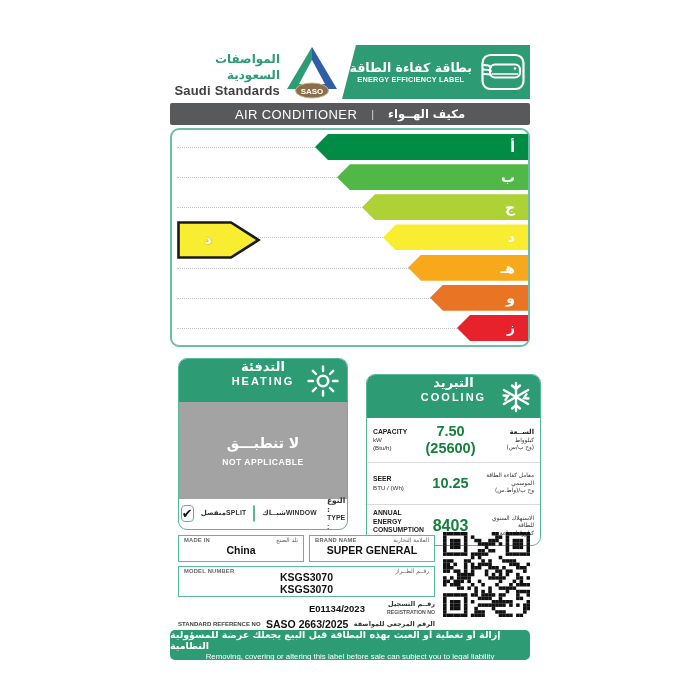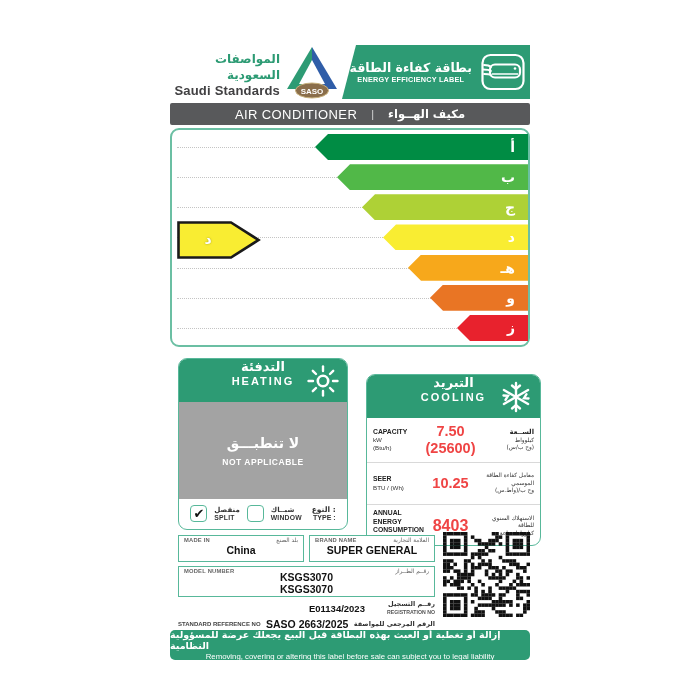--- a/index.html
+++ b/index.html
@@ -52,35 +52,35 @@
   .sec-icon { position:absolute; right:7px; top:50%; transform:translateY(-50%); }
 
   .heating-box { left:8px; top:313px; width:170px; height:172px; }
   .heat-body { height:97px; background:#a3a3a3; display:flex; flex-direction:column; align-items:center;
                justify-content:center; gap:6px; color:#fff; }
   .na-ar { font-size:14px; font-weight:bold; letter-spacing:1px; }
   .na-en { font-size:8.5px; font-weight:bold; letter-spacing:.5px; }
   .heat-footer { height:29px; display:flex; align-items:center; justify-content:center; gap:7px; padding:0 3px; }
   .chk { width:17px; height:17px; border:1.5px solid #58b89a; border-radius:4px; background:#fff;
          display:flex; align-items:center; justify-content:center; font-size:13px; font-weight:bold; color:#111; line-height:1; }
-  .opt-labels { display:flex; flex-direction:column; align-items:flex-start; line-height:1.15; }
+  .opt-labels { display:flex; flex-direction:row; align-items:flex-start; line-height:1.15; }
   .opt-ar { font-size:7px; font-weight:bold; color:#333; }
   .opt-en { font-size:6.8px; font-weight:bold; color:#333; letter-spacing:.2px; }
   .type-labels { display:flex; flex-direction:column; align-items:flex-end; line-height:1.2; margin-left:3px; }
   .type-ar { font-size:7.5px; font-weight:bold; color:#333; }
   .type-en { font-size:7px; font-weight:bold; color:#333; }
 
   .cooling-box { left:196px; top:313px; width:175px; height:172px;margin-top:16px; }
   .cool-row { display:flex; align-items:center; padding:2px 6px; border-bottom:1px solid #d9d9d9; }
   .cool-row:last-child { border-bottom:none; }
   .cr-1 { height:45px; } .cr-2 { height:42px; } .cr-3 { height:42px; }
   .cool-en { width:52px; line-height:1.25; }
   .cool-en .l1 { font-size:6.8px; font-weight:bold; color:#222; }
   .cool-en .l2 { font-size:6.2px; color:#333; }
-  .cool-val { flex:1; text-align:center; font-weight:bold; color:#ef4444; font-size:14.5px; line-height:1.2; }
+  .cool-val { flex:1; text-align:center; font-weight:bold; color:#15803d; font-size:14.5px; line-height:1.2; }
   .cool-val.big { font-size:16px; }
   .cool-ar { width:58px; text-align:right; line-height:1.3; }
   .cool-ar .l1 { font-size:6.8px; font-weight:bold; color:#222; }
   .cool-ar .l2 { font-size:5.8px; color:#333; }
 
   
   .field-box { position:absolute; border:1.5px solid #58b89a; border-radius:0; background:#fff; padding:2px 5px; }
   .fb-top { display:flex; justify-content:space-between; line-height:1; }
   .fb-lab-en { font-size:5.8px; color:#666; font-weight:bold; letter-spacing:.2px; }
   .fb-lab-ar { font-size:5.8px; color:#666; }

